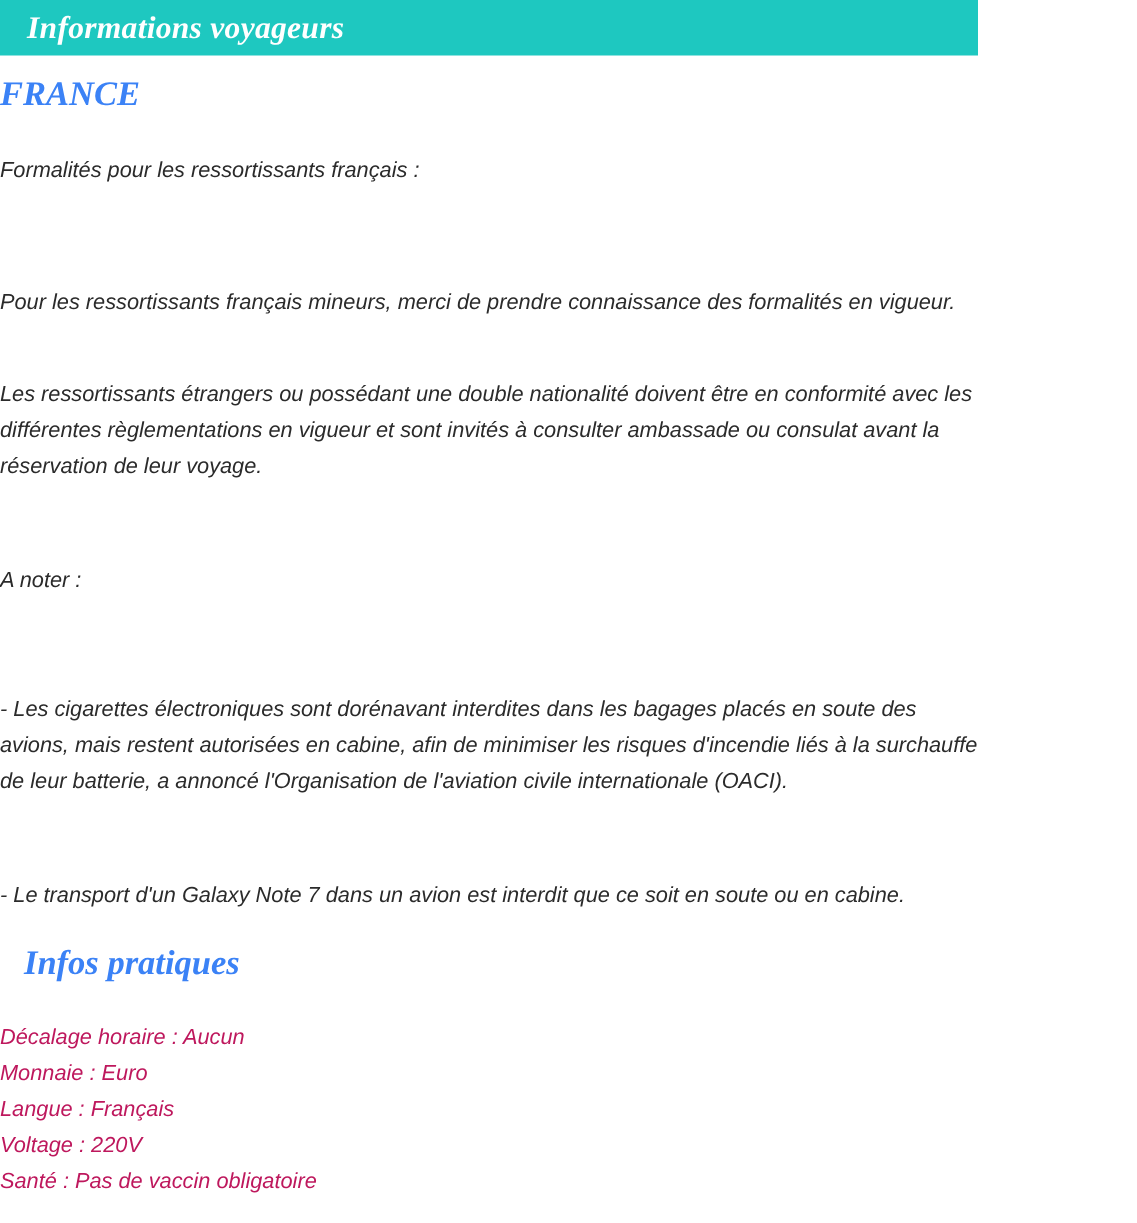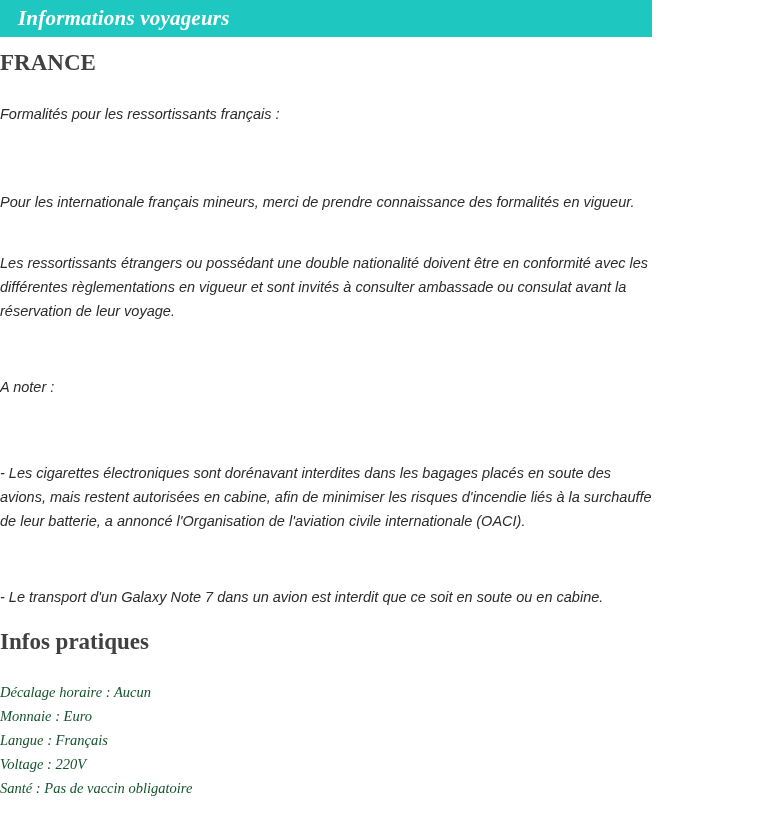--- a/index.html
+++ b/index.html
@@ -42,31 +42,33 @@
     line-height: 1;
   }
 
   
   .content {
     padding: 0 0 0 0;
     box-sizing: border-box;
   }
 
   h2.section-title {
-    color: #404040;
+    color: #3b82f6;
     font-family: "Liberation Serif", serif;
+    font-style: italic;
     font-weight: bold;
     font-size: 23px;
     margin: 0;
     padding: 12px 0 0 0;
     line-height: 1.2;
   }
 
   h2.section-title.second {
     padding-top: 18px;
+    padding-left: 16px;
   }
 
   p.para {
     font-family: Liberation Sans, sans-serif;
     font-style: italic;
     font-size: 14.5px;
     color: #2b2b2b;
     line-height: 1.65;
     margin: 0;
     padding: 0;
@@ -77,24 +79,24 @@
   .spacer-md { height: 38px; }
   .spacer-lg { height: 52px; }
   .spacer-xl { height: 62px; }
 
   ul.facts {
     list-style: none;
     margin: 0;
     padding: 0;
   }
   ul.facts li {
-    font-family: Liberation Serif, serif;
+    font-family: Liberation Sans, sans-serif;
     font-style: italic;
     font-size: 14.5px;
-    color: #14532d;
+    color: #be185d;
     line-height: 1.65;
     margin: 0;
     padding: 0;
   }
 </style>
 </head>
 <body>
 
 <div class="page">
 
@@ -108,21 +110,21 @@
 
     <div class="spacer-sm"></div>
 
     <p class="para">Formalités pour les ressortissants français :</p>
 
     <div class="spacer-sm"></div>
 
 
     <div class="spacer-md"></div>
 
-    <p class="para">Pour les internationale français mineurs, merci de prendre connaissance des formalités en vigueur.</p>
+    <p class="para">Pour les ressortissants français mineurs, merci de prendre connaissance des formalités en vigueur.</p>
 
     <div class="spacer-md"></div>
 
     <p class="para">Les ressortissants étrangers ou possédant une double nationalité doivent être en conformité avec les différentes règlementations en vigueur et sont invités à consulter ambassade ou consulat avant la réservation de leur voyage.</p>
 
     <div class="spacer-lg"></div>
 
     <p class="para">A noter :</p>
 
     <div class="spacer-xl"></div>

